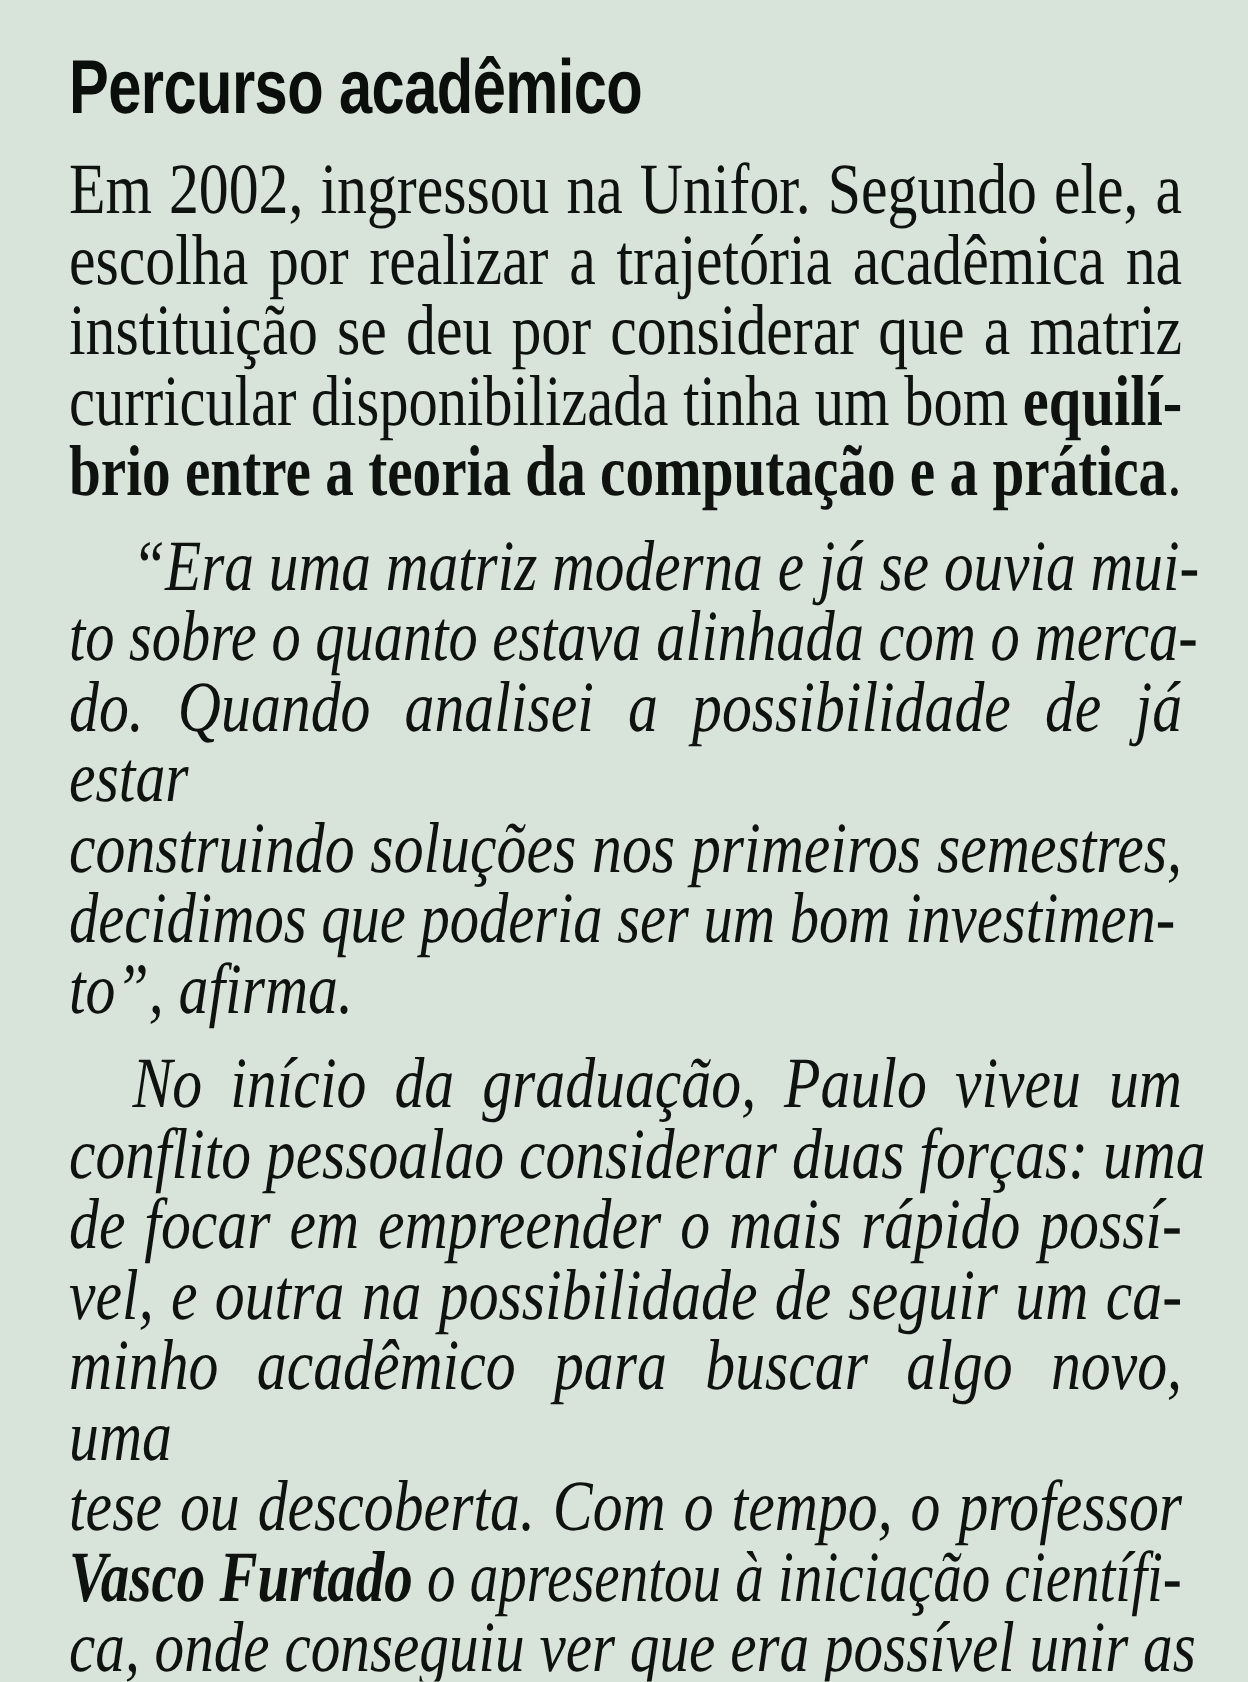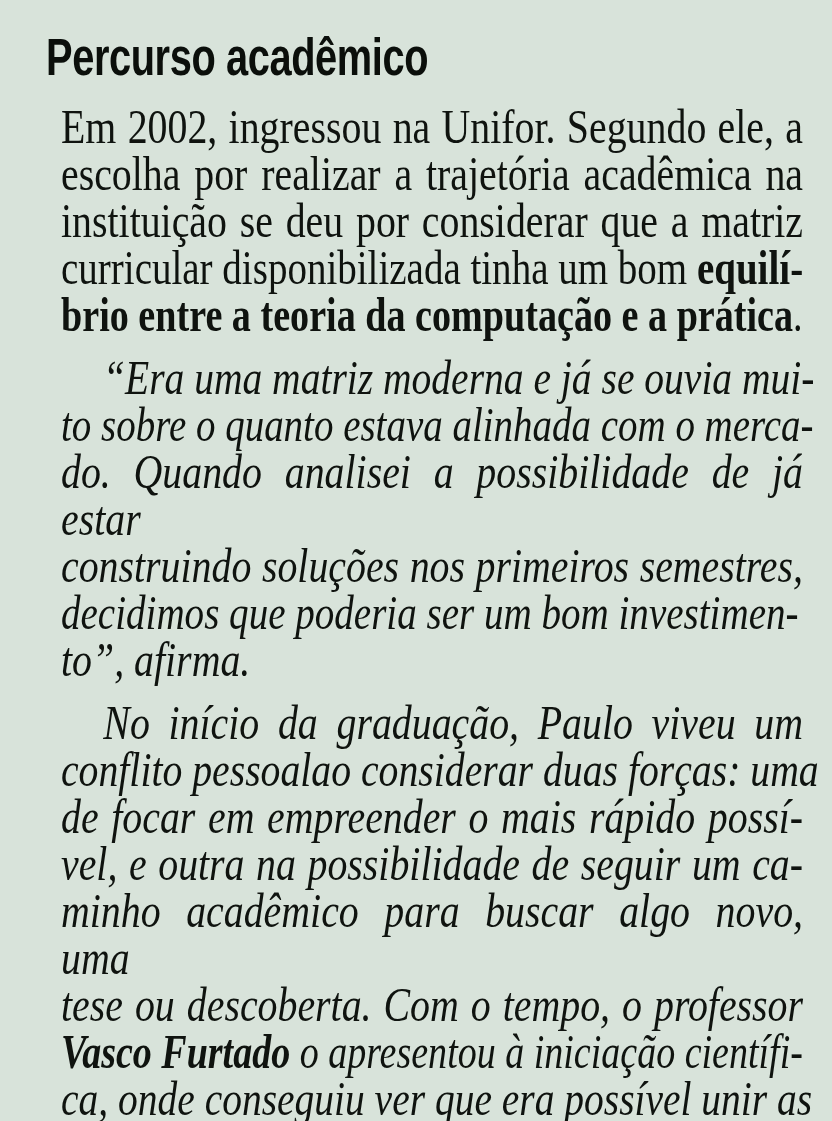--- a/index.html
+++ b/index.html
@@ -24,21 +24,21 @@
     font-family: "Liberation Sans", sans-serif;
     font-weight: 700;
     font-size: 51px;
     line-height: 56px;
     letter-spacing: -0.5px;
     white-space: nowrap;
     transform: scaleX(0.78);
     transform-origin: left top;
     color: #0b0f0b;
   }
-  .para { margin: 15px; }
+  .para { margin: 0; }
   .para + .para { margin-top: 16px; font-style: italic; }
   .line {
     font-family: "Liberation Serif", serif;
     font-size: 48px;
     line-height: 47px;
     width: 894px;               
     transform: scaleX(0.83);
     transform-origin: left top;
     text-align: justify;
     text-align-last: justify;

